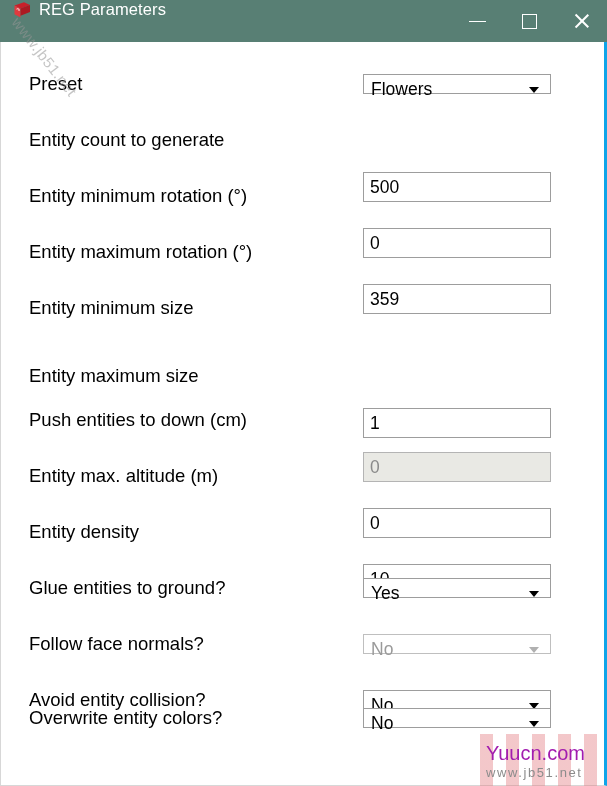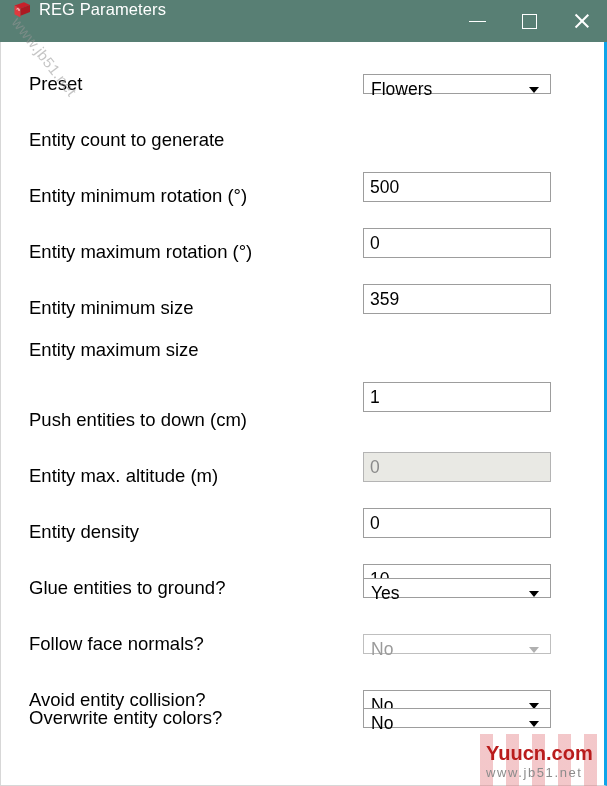--- a/index.html
+++ b/index.html
@@ -215,24 +215,23 @@
         rgba(226,120,126,0.55) 13px,
         rgba(255,255,255,0.0) 13px,
         rgba(255,255,255,0.0) 26px);
     opacity: 0.75;
   }
   .wm-corner .wm-line1 {
     position: absolute;
     left: 6px;
     top: 8px;
     font-size: 20px;
-    color: #b91c1c;
-    font-family: "Liberation Sans", sans-serif;
-    white-space: nowrap;
-    font-weight: bold;
+    color: #a21caf;
+    font-family: "Liberation Sans", sans-serif;
+    white-space: nowrap;
   }
   .wm-corner .wm-line2 {
     position: absolute;
     left: 6px;
     top: 31px;
     font-size: 13px;
     color: #8c8c8c;
     letter-spacing: 1.6px;
     font-family: "Liberation Sans", sans-serif;
     white-space: nowrap;
@@ -284,21 +283,21 @@
           <div class="row-label">Entity minimum rotation (°)</div>
           <input type="text" class="field" value="0" style="">
         </div>
         <div class="row" style="top: 182px;">
           <div class="row-label">Entity maximum rotation (°)</div>
           <input type="text" class="field" value="359" style="">
         </div>
         <div class="row" style="top: 238px;">
           <div class="row-label">Entity minimum size</div>
         </div>
-        <div class="row" style="top: 280px;">
+        <div class="row" style="top: 306px;">
           <div class="row-label">Entity maximum size</div>
           <input type="text" class="field" value="1" style="">
         </div>
         <div class="row" style="top: 350px;">
           <div class="row-label">Push entities to down (cm)</div>
           <input type="text" class="field disabled" disabled="" value="0" style="">
         </div>
         <div class="row" style="top: 406px;">
           <div class="row-label">Entity max. altitude (m)</div>
           <input type="text" class="field" value="0" style="">

